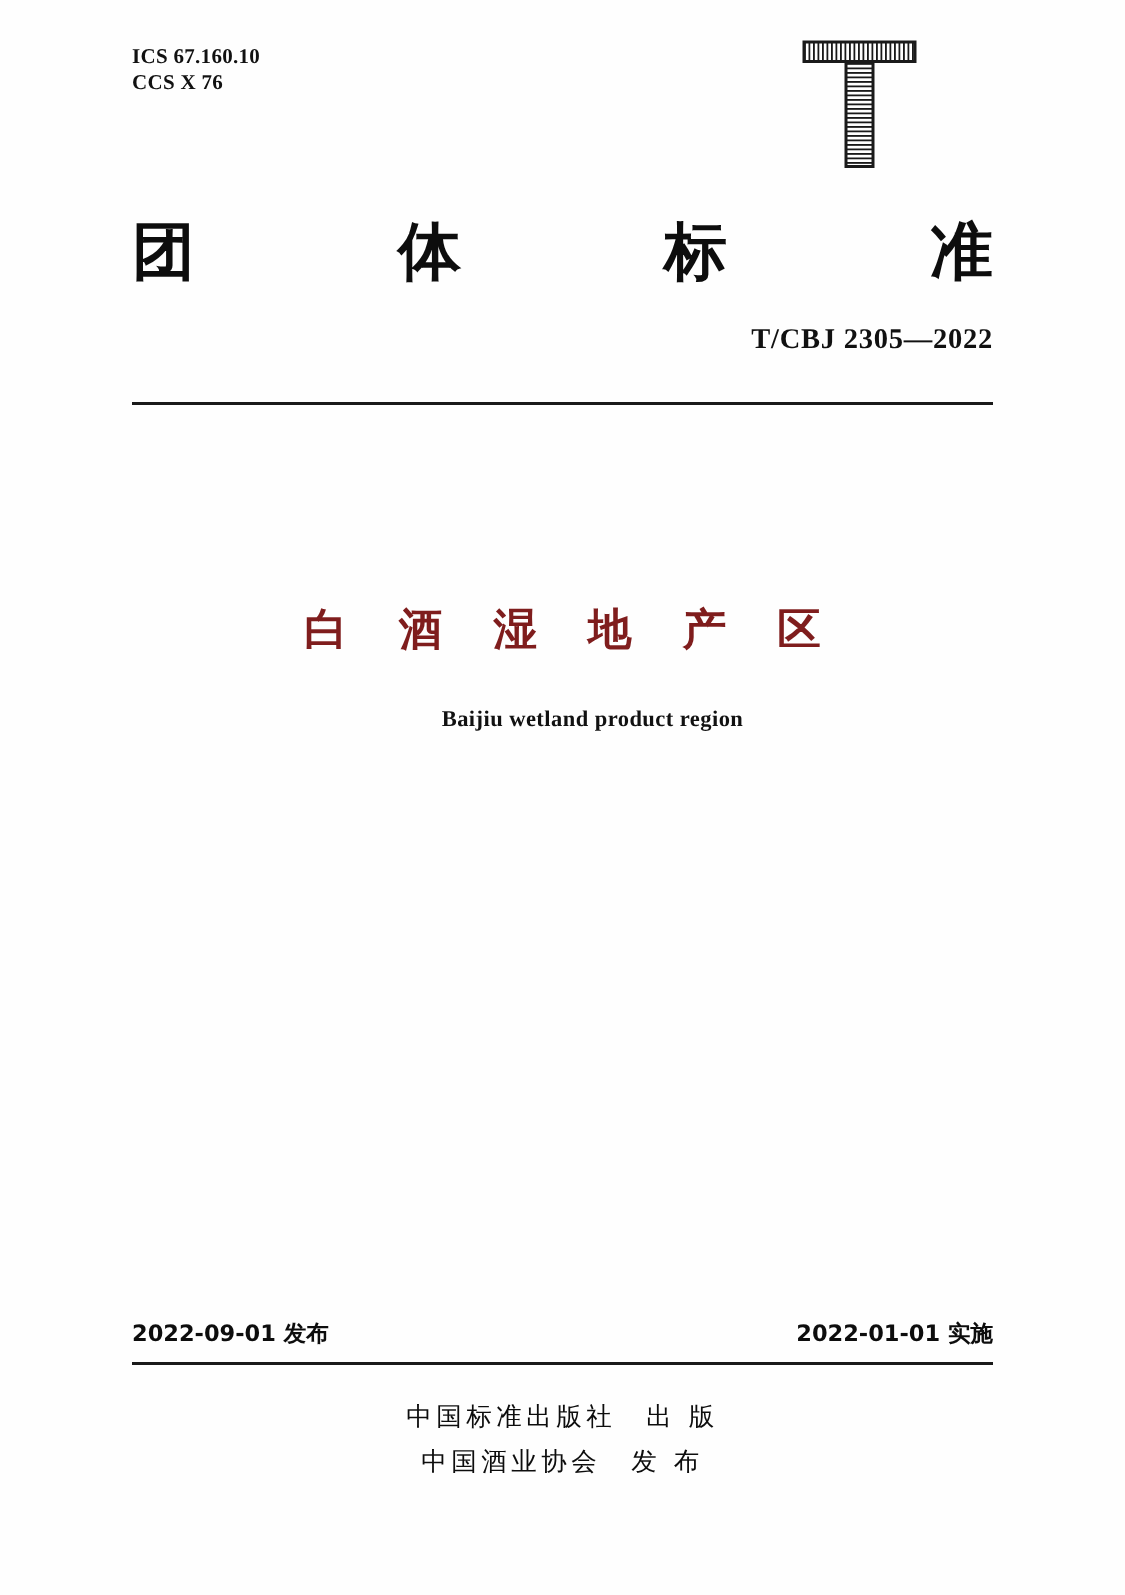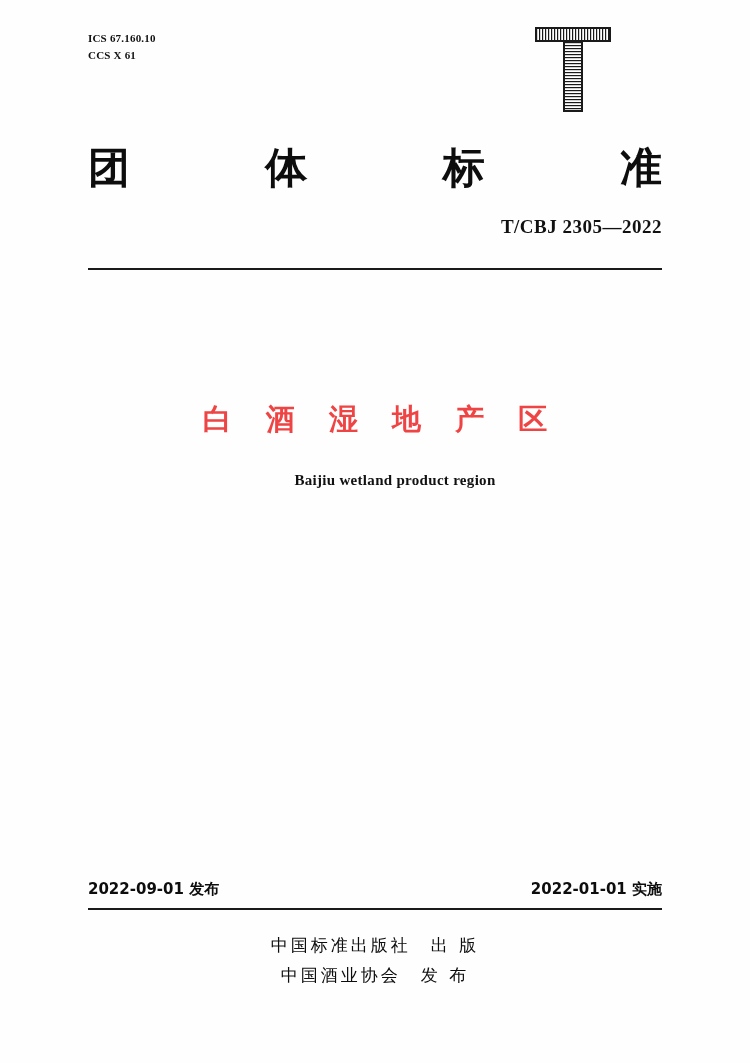--- a/index.html
+++ b/index.html
@@ -24,21 +24,21 @@
     background: #fefefe;
   }
 
   
   .header-codes {
     position: absolute;
     left: 88px;
     top: 30px;
     font-family: "Liberation Serif", serif;
     font-weight: bold;
-    font-size: 11px;
+    font-size: 14px;
     line-height: 17px;
     letter-spacing: 0.2px;
     color: #111;
   }
   .header-codes div { white-space: nowrap; }
 
   
   .t-logo {
     position: absolute;
     left: 530px;
@@ -90,21 +90,21 @@
     position: absolute;
     left: 0;
     top: 400px;
     width: 750px;
     text-align: center;
     font-family: "DejaVu Sans", sans-serif;
     font-size: 29px;
     font-weight: bold;
     letter-spacing: 12px;
     text-indent: 12px;
-    color: #ef4444;
+    color: #7f1d1d;
   }
 
   
   .doc-name-en {
     position: absolute;
     left: 0;
     top: 472px;
     width: 750px;
     text-align: center;
     font-family: "Liberation Serif", serif;
@@ -157,21 +157,21 @@
   .publisher-line .org { letter-spacing: 3px; }
   .publisher-line .act { letter-spacing: 3px; margin-left: 20px; }
 </style>
 </head>
 <body>
 
 <div class="page">
 
   <div class="header-codes">
     <div>ICS 67.160.10</div>
-    <div>CCS X 61</div>
+    <div>CCS X 76</div>
   </div>
 
   <div class="t-logo">
     <svg width="86" height="90" viewBox="0 0 86 90" xmlns="http://www.w3.org/2000/svg">
 
       <defs>
         <pattern id="hatchv" width="3" height="3" patternUnits="userSpaceOnUse">
           <rect width="3" height="3" fill="#ffffff"></rect>
           <rect width="1.2" height="3" fill="#1a1a1a"></rect>
         </pattern>

